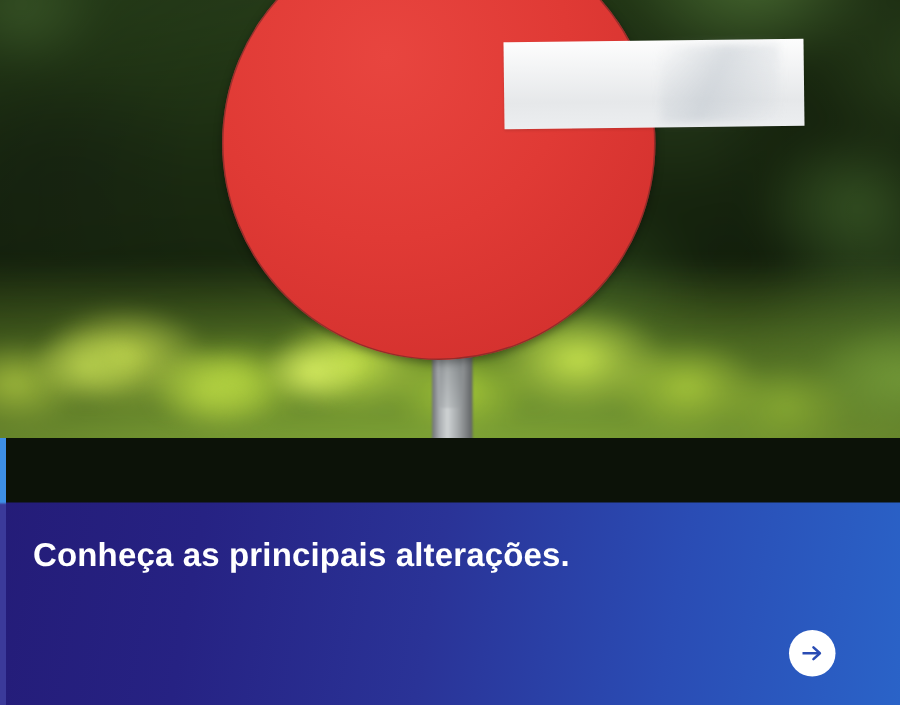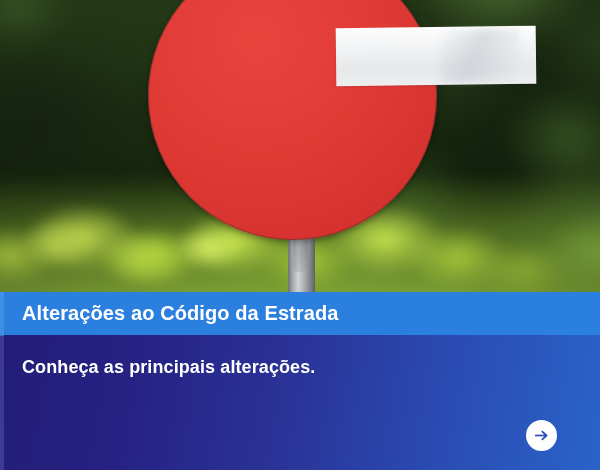--- a/index.html
+++ b/index.html
@@ -123,21 +123,21 @@
     padding-left:22px;
     white-space:nowrap;
   }
   #body-panel {
     position:absolute; left:0; top:335px; width:600px; height:135px;
     background:linear-gradient(100deg, #241c78 0%, #262283 22%, #2a3397 48%, #2a4cb4 74%, #2a63c8 100%);
   }
   #subtitle-text {
     position:absolute; left:22px; top:22px;
     color:#ffffff;
-    font-size:18px;
+    font-size:22px;
     font-weight:bold;
     letter-spacing:.1px;
     white-space:nowrap;
   }
   #left-edge {
     position:absolute; left:0; top:292px; width:4px; height:178px;
     background:linear-gradient(to bottom, #3e8fe6 0%, #3e8fe6 24%, #3b3a9a 25%, #3b3a9a 100%);
   }
   #cta-button {
     position:absolute; left:526px; top:420px;
@@ -158,23 +158,20 @@
     <div class="foliage-bright"></div>
     <div class="foliage-bright-2"></div>
     <div class="vignette"></div>
 
     <div id="sign-pole"></div>
     <div id="sign-disc">
       <div id="sign-bar"></div>
     </div>
   </div>
 
-  <div id="title-bar">
-    <div id="title-text">Alterações ao Código da Estrada</div>
-  </div>
 
   <div id="body-panel">
     <div id="subtitle-text">Conheça as principais alterações.</div>
   </div>
 
   <div id="left-edge"></div>
 
   <div id="cta-button">
     <span>
       <svg width="19" height="19" viewBox="0 0 19 19" aria-hidden="true">

